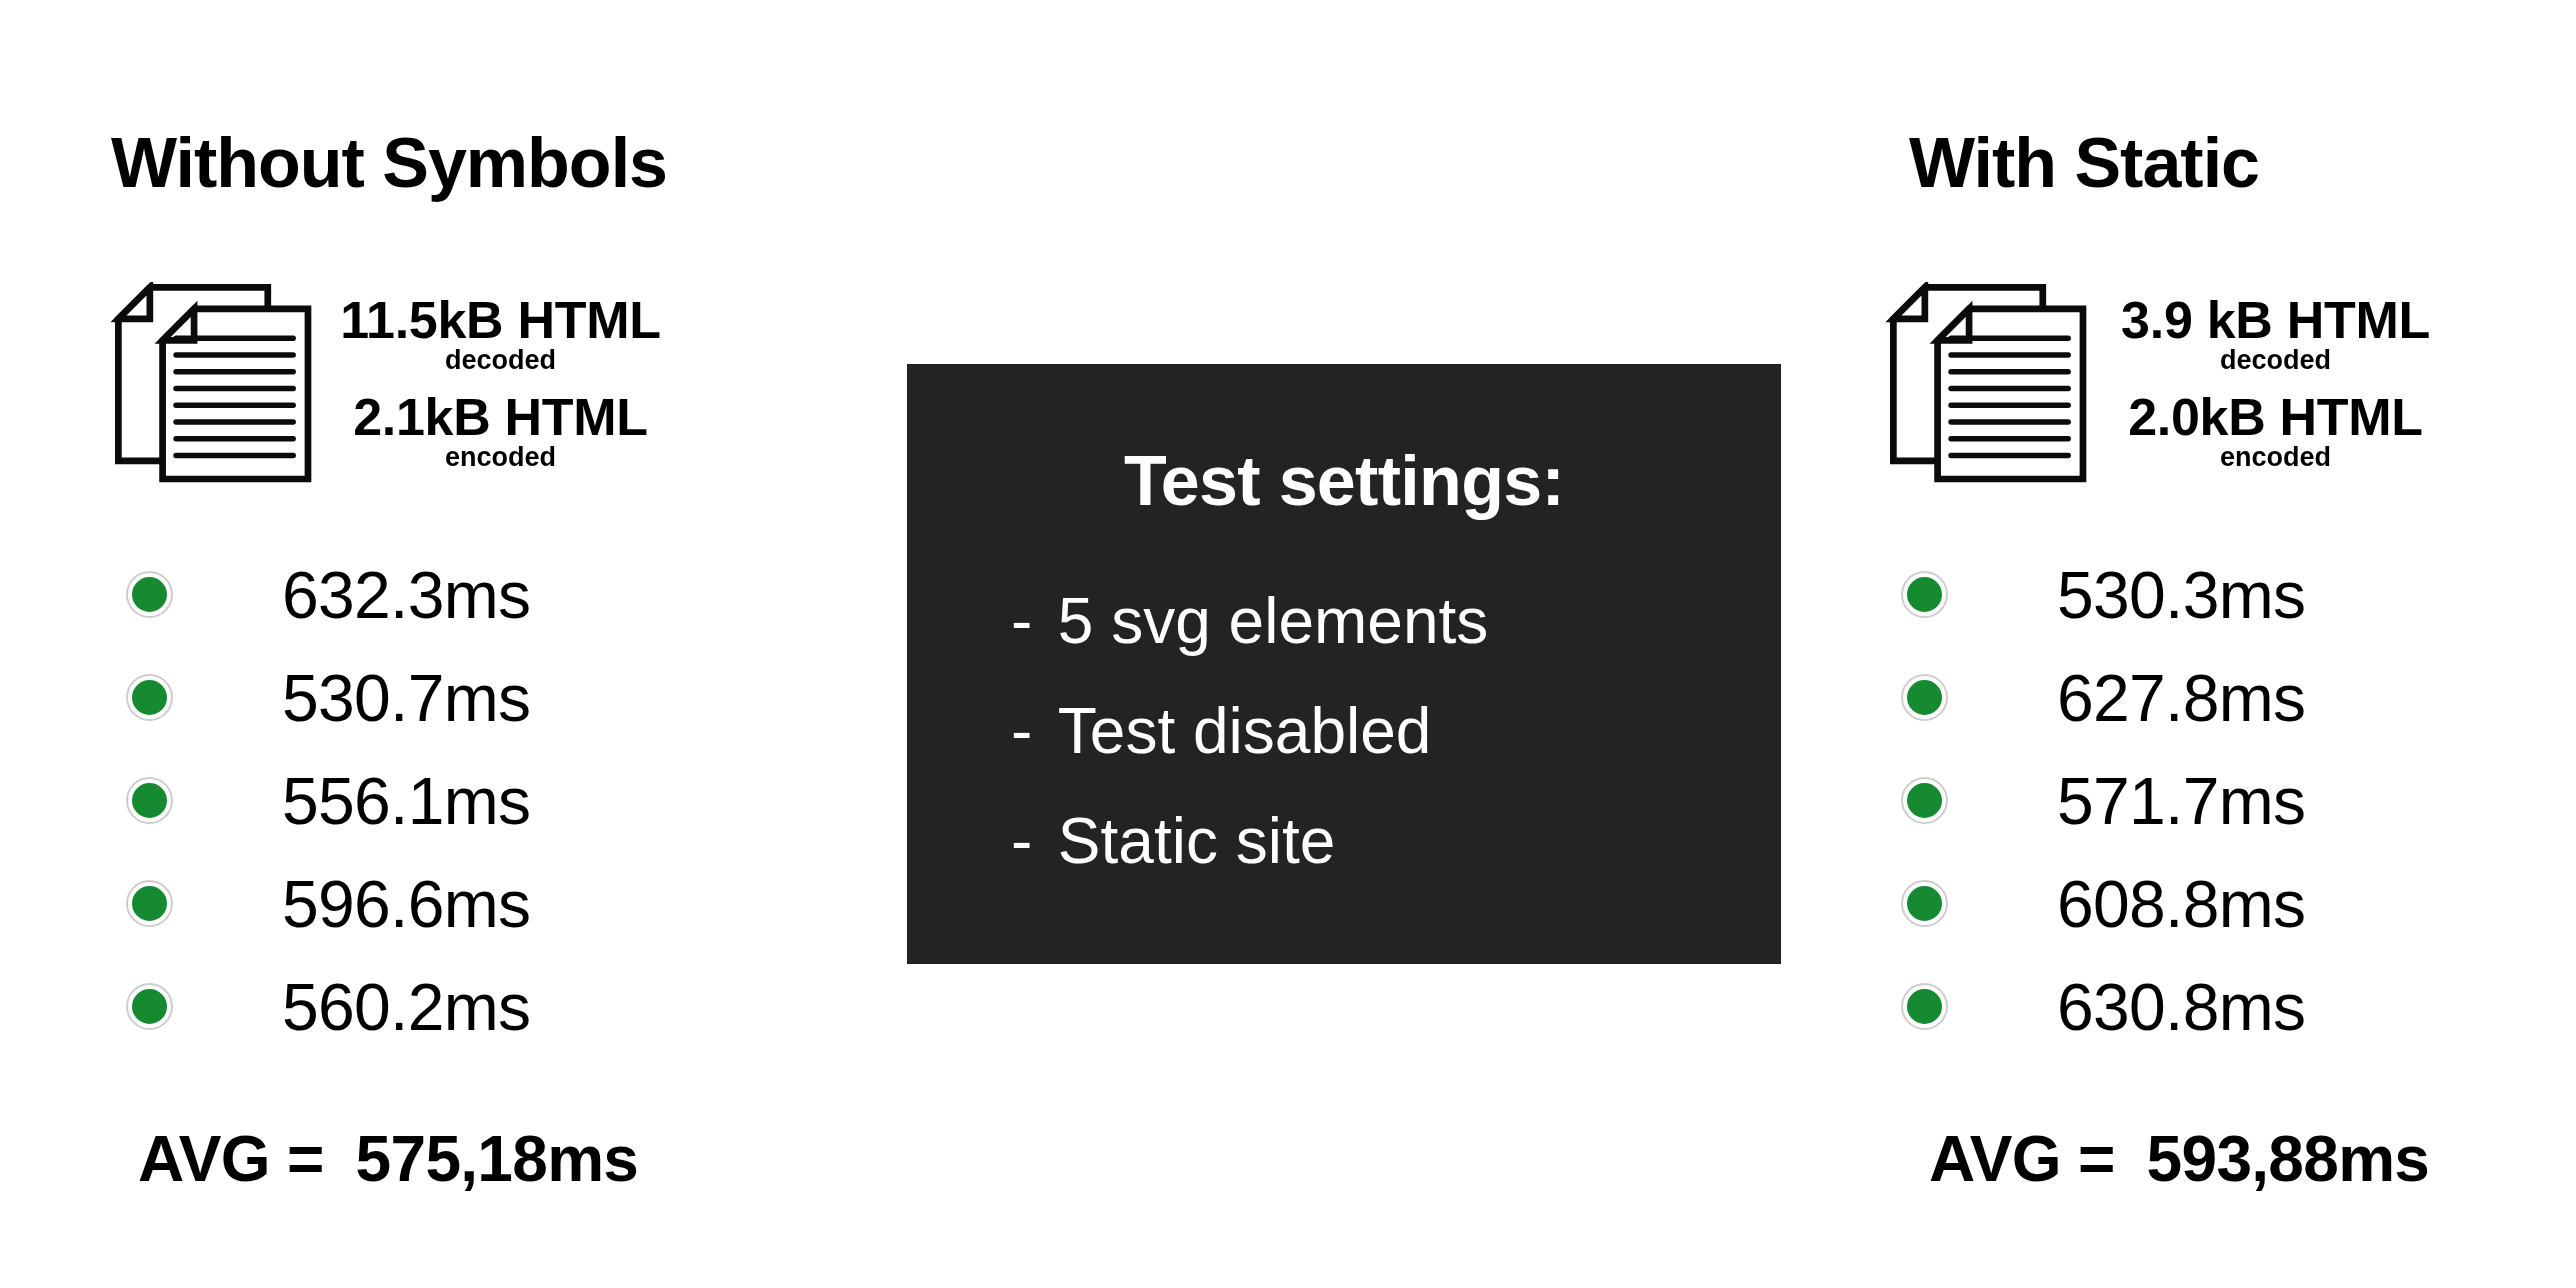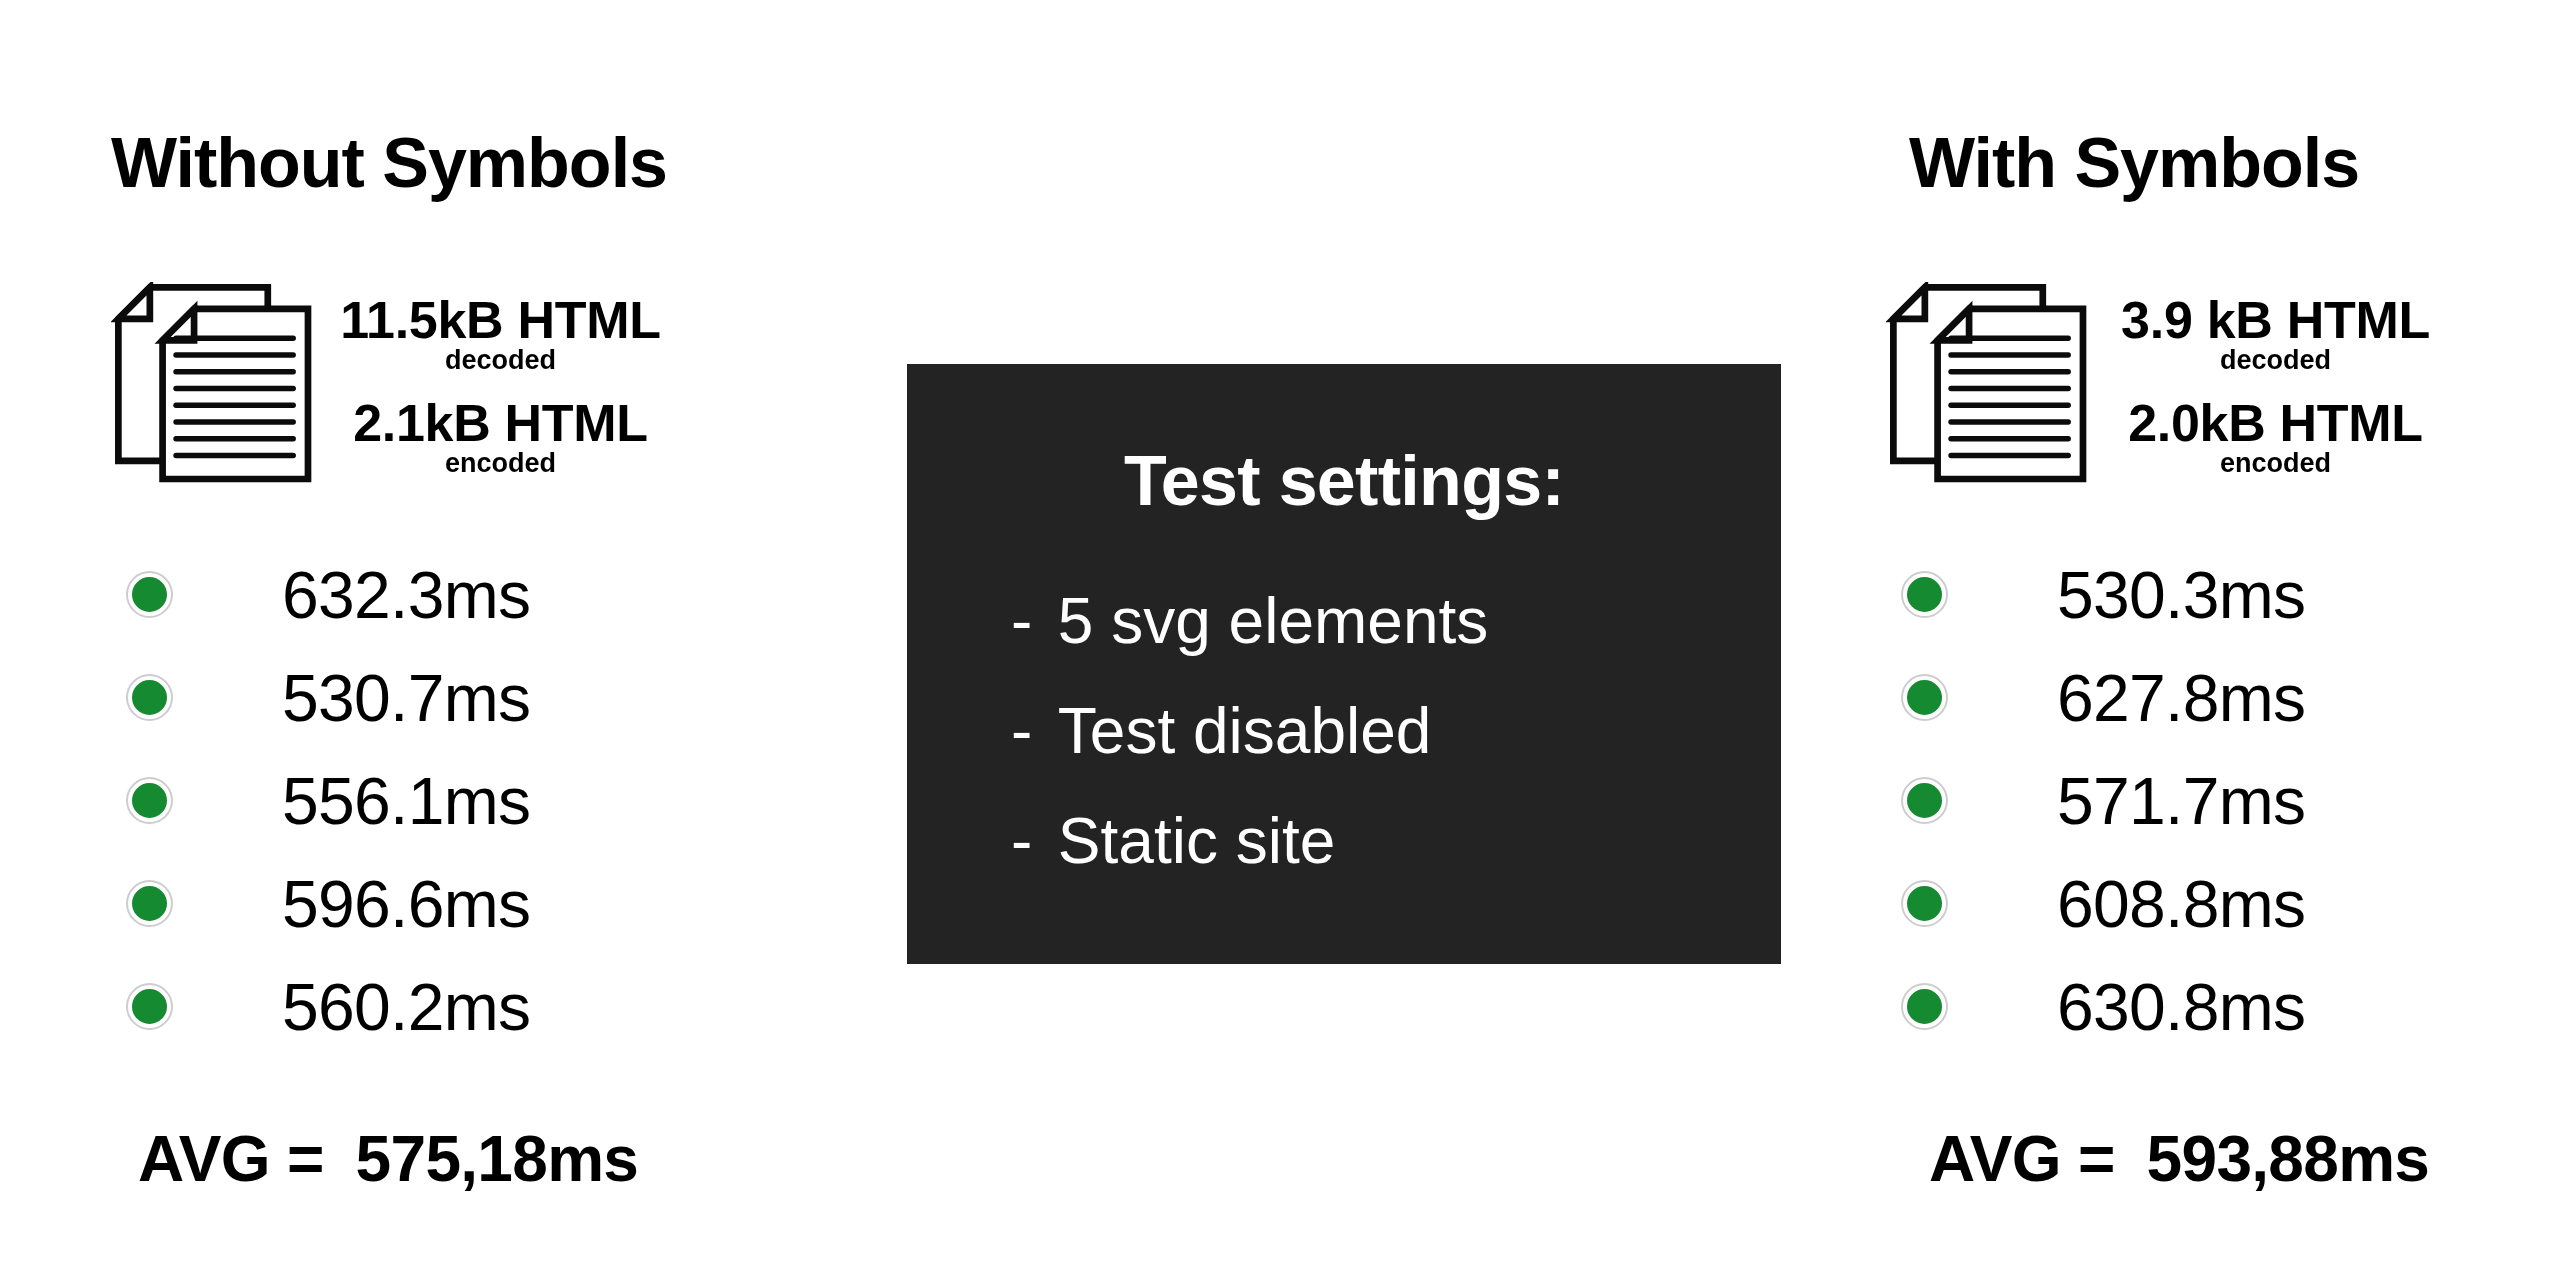--- a/index.html
+++ b/index.html
@@ -13,21 +13,21 @@
 
   .panel-title { position:absolute; top:125px; left:0; margin:0; font-size:70px; font-weight:700;
                  letter-spacing:-1px; white-space:nowrap; line-height:1.1; }
   .col.right .panel-title { left:23px; }
 
   .doc-icon { position:absolute; top:282px; left:0; width:201px; height:201px; }
 
   .sizes { position:absolute; top:297px; left:215px; width:349px; text-align:center; }
   .size  { font-size:52px; font-weight:700; line-height:47px; letter-spacing:-0.3px; white-space:nowrap; }
   .size-label { font-size:27px; font-weight:700; line-height:32px; }
-  .size-group.g2 { margin-top:24px; }
+  .size-group.g2 { margin-top:18px; }
 
   .runs { position:absolute; top:543px; left:0; width:530px; margin:0; padding:0; list-style:none; }
   .run  { height:103px; display:flex; align-items:center; }
   .dot  { flex:none; width:35px; height:35px; border-radius:50%; background:#168A30;
           border:4px solid #ffffff; box-shadow:0 0 0 2px #cdcdcd; margin-left:17.4px; }
   .ms   { flex:1; text-align:center; font-size:66px; letter-spacing:-0.7px; white-space:nowrap; }
 
   .avg { position:absolute; top:1122px; left:27px; font-size:64px; white-space:nowrap; letter-spacing:-0.7px; }
   .col.right .avg { left:43px; }
   .avg-value { font-weight:700; margin-left:32px; }
@@ -119,21 +119,21 @@
         <span>Test disabled</span>
       </li>
       <li>
         <span class="dash">-</span>
         <span>Static site</span>
       </li>
     </ul>
   </section>
 
   <section class="col right">
-    <h1 class="panel-title">With Symbols</h1>
+    <h1 class="panel-title">With Static</h1>
 
     <svg class="doc-icon" viewBox="0 0 300 300" aria-hidden="true">
       <path class="page" d="M58 8 L234 8 L234 267 L11 267 L11 55 Z"></path>
       <path class="page" d="M11 55 L58 8 L58 55 Z"></path>
       <path class="page" d="M124 40 L294 40 L294 294 L77 294 L77 87 Z"></path>
       <path class="page" d="M77 87 L124 40 L124 87 Z"></path>
       <line class="tline" x1="97" y1="84" x2="272" y2="84"></line>
       <line class="tline" x1="97" y1="109" x2="272" y2="109"></line>
       <line class="tline" x1="97" y1="134" x2="272" y2="134"></line>
       <line class="tline" x1="97" y1="159" x2="272" y2="159"></line>

